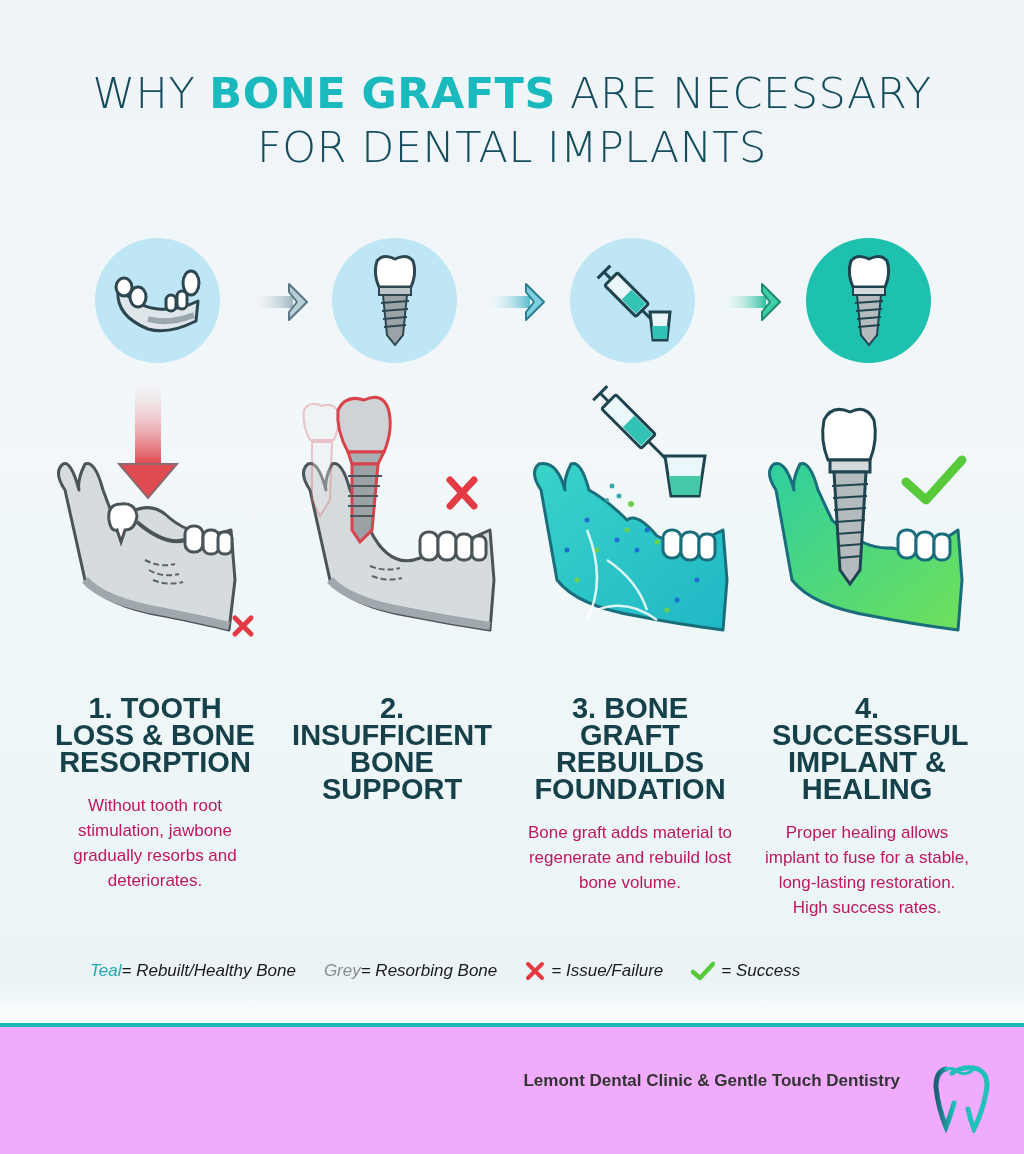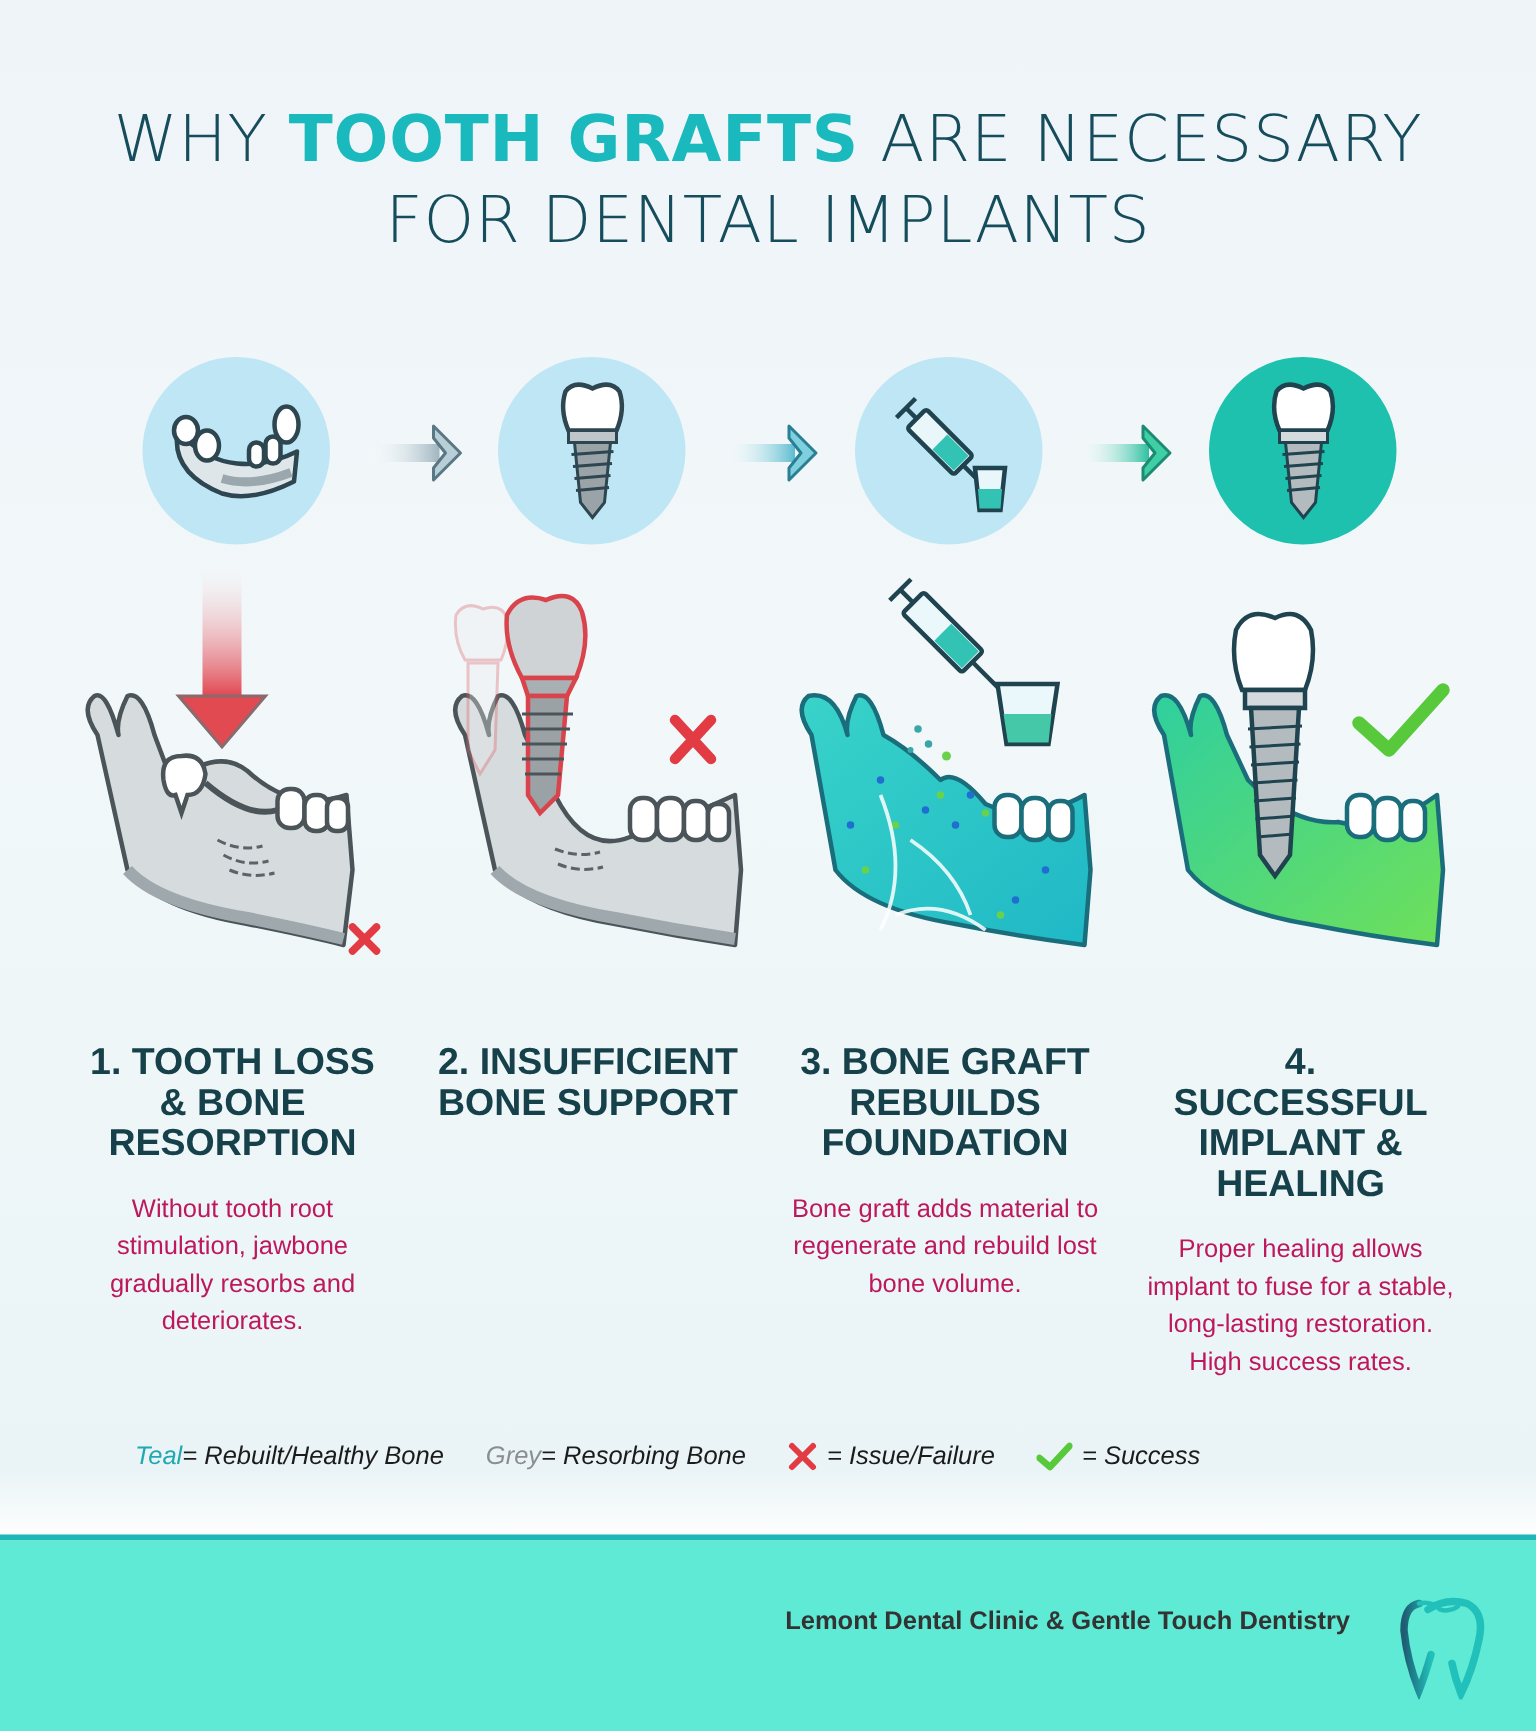--- a/index.html
+++ b/index.html
@@ -21,48 +21,48 @@
     background: #bfe6f5; display: flex; align-items: center; justify-content: center;
   }
   .step-circle.final { background: #1ec1ad; }
   .arrow { position: absolute; top: 280px; width: 70px; height: 44px; }
 
   .illus { position: absolute; top: 380px; width: 240px; height: 280px; }
 
   .col { position: absolute; top: 695px; width: 230px; text-align: center; }
   .col h2 {
     font-family: "Liberation Sans", sans-serif; font-weight: 700;
-    color: #16414b; font-size: 25px; line-height: 27px;
+    color: #16414b; font-size: 29px; line-height: 27px;
     margin-bottom: 17px; min-height: 81px;
   }
   .col p { font-size: 17px; line-height: 25px; color: #be185d; }
 
   .legend {
     position: absolute; top: 958px; left: 90px; width: 800px; height: 26px;
     display: flex; align-items: center; font-size: 17px; color: #1b1b1b;
   }
   .legend .item { display: flex; align-items: center; margin-right: 28px; font-style: italic; }
   .legend .teal { color: #21a9b3; }
   .legend .grey { color: #8a8e90; }
   .legend svg { margin-right: 6px; }
 
   .divider { position: absolute; top: 1023px; left: 0; width: 1024px; height: 4px; background: #1bb8b6; }
-  .footer { position: absolute; top: 1027px; left: 0; width: 1024px; height: 127px; background: #5eead4; }
+  .footer { position: absolute; top: 1027px; left: 0; width: 1024px; height: 127px; background: #f0abfc; }
   .footer .brand {
     position: absolute; right: 124px; top: 43px; text-align: right;
   }
   .footer .brand .name { font-weight: 700; font-size: 17px; color: #333; line-height: 21px; }
   .footer .brand .url { font-size: 17px; color: #6a6a6a; line-height: 21px; }
   .footer .logo { position: absolute; left: 932px; top: 36px; }
 </style>
 </head>
 <body>
 
 <h1 class="title">
-  <span>WHY </span><span class="accent">TOOTH GRAFTS</span><span> ARE NECESSARY</span><br>
+  <span>WHY </span><span class="accent">BONE GRAFTS</span><span> ARE NECESSARY</span><br>
   <span>FOR DENTAL IMPLANTS</span>
 </h1>
 
 <div class="step-circle" style="left:95px;top:238px;">
   <svg width="100" height="80" viewBox="0 0 100 80">
     <path d="M10 30 Q8 55 40 68 Q60 74 88 60 L90 40 Q70 50 50 48 Q30 46 14 30 Z" fill="#dfe6ea" stroke="#2d4650" stroke-width="3" stroke-linejoin="round"></path>
     <path d="M40 58 Q60 64 86 54" fill="none" stroke="#9aa7ad" stroke-width="6"></path>
     <g fill="#fff" stroke="#2d4650" stroke-width="3">
       <ellipse cx="16" cy="26" rx="8" ry="9"></ellipse>
       <ellipse cx="30" cy="36" rx="8" ry="10"></ellipse>

